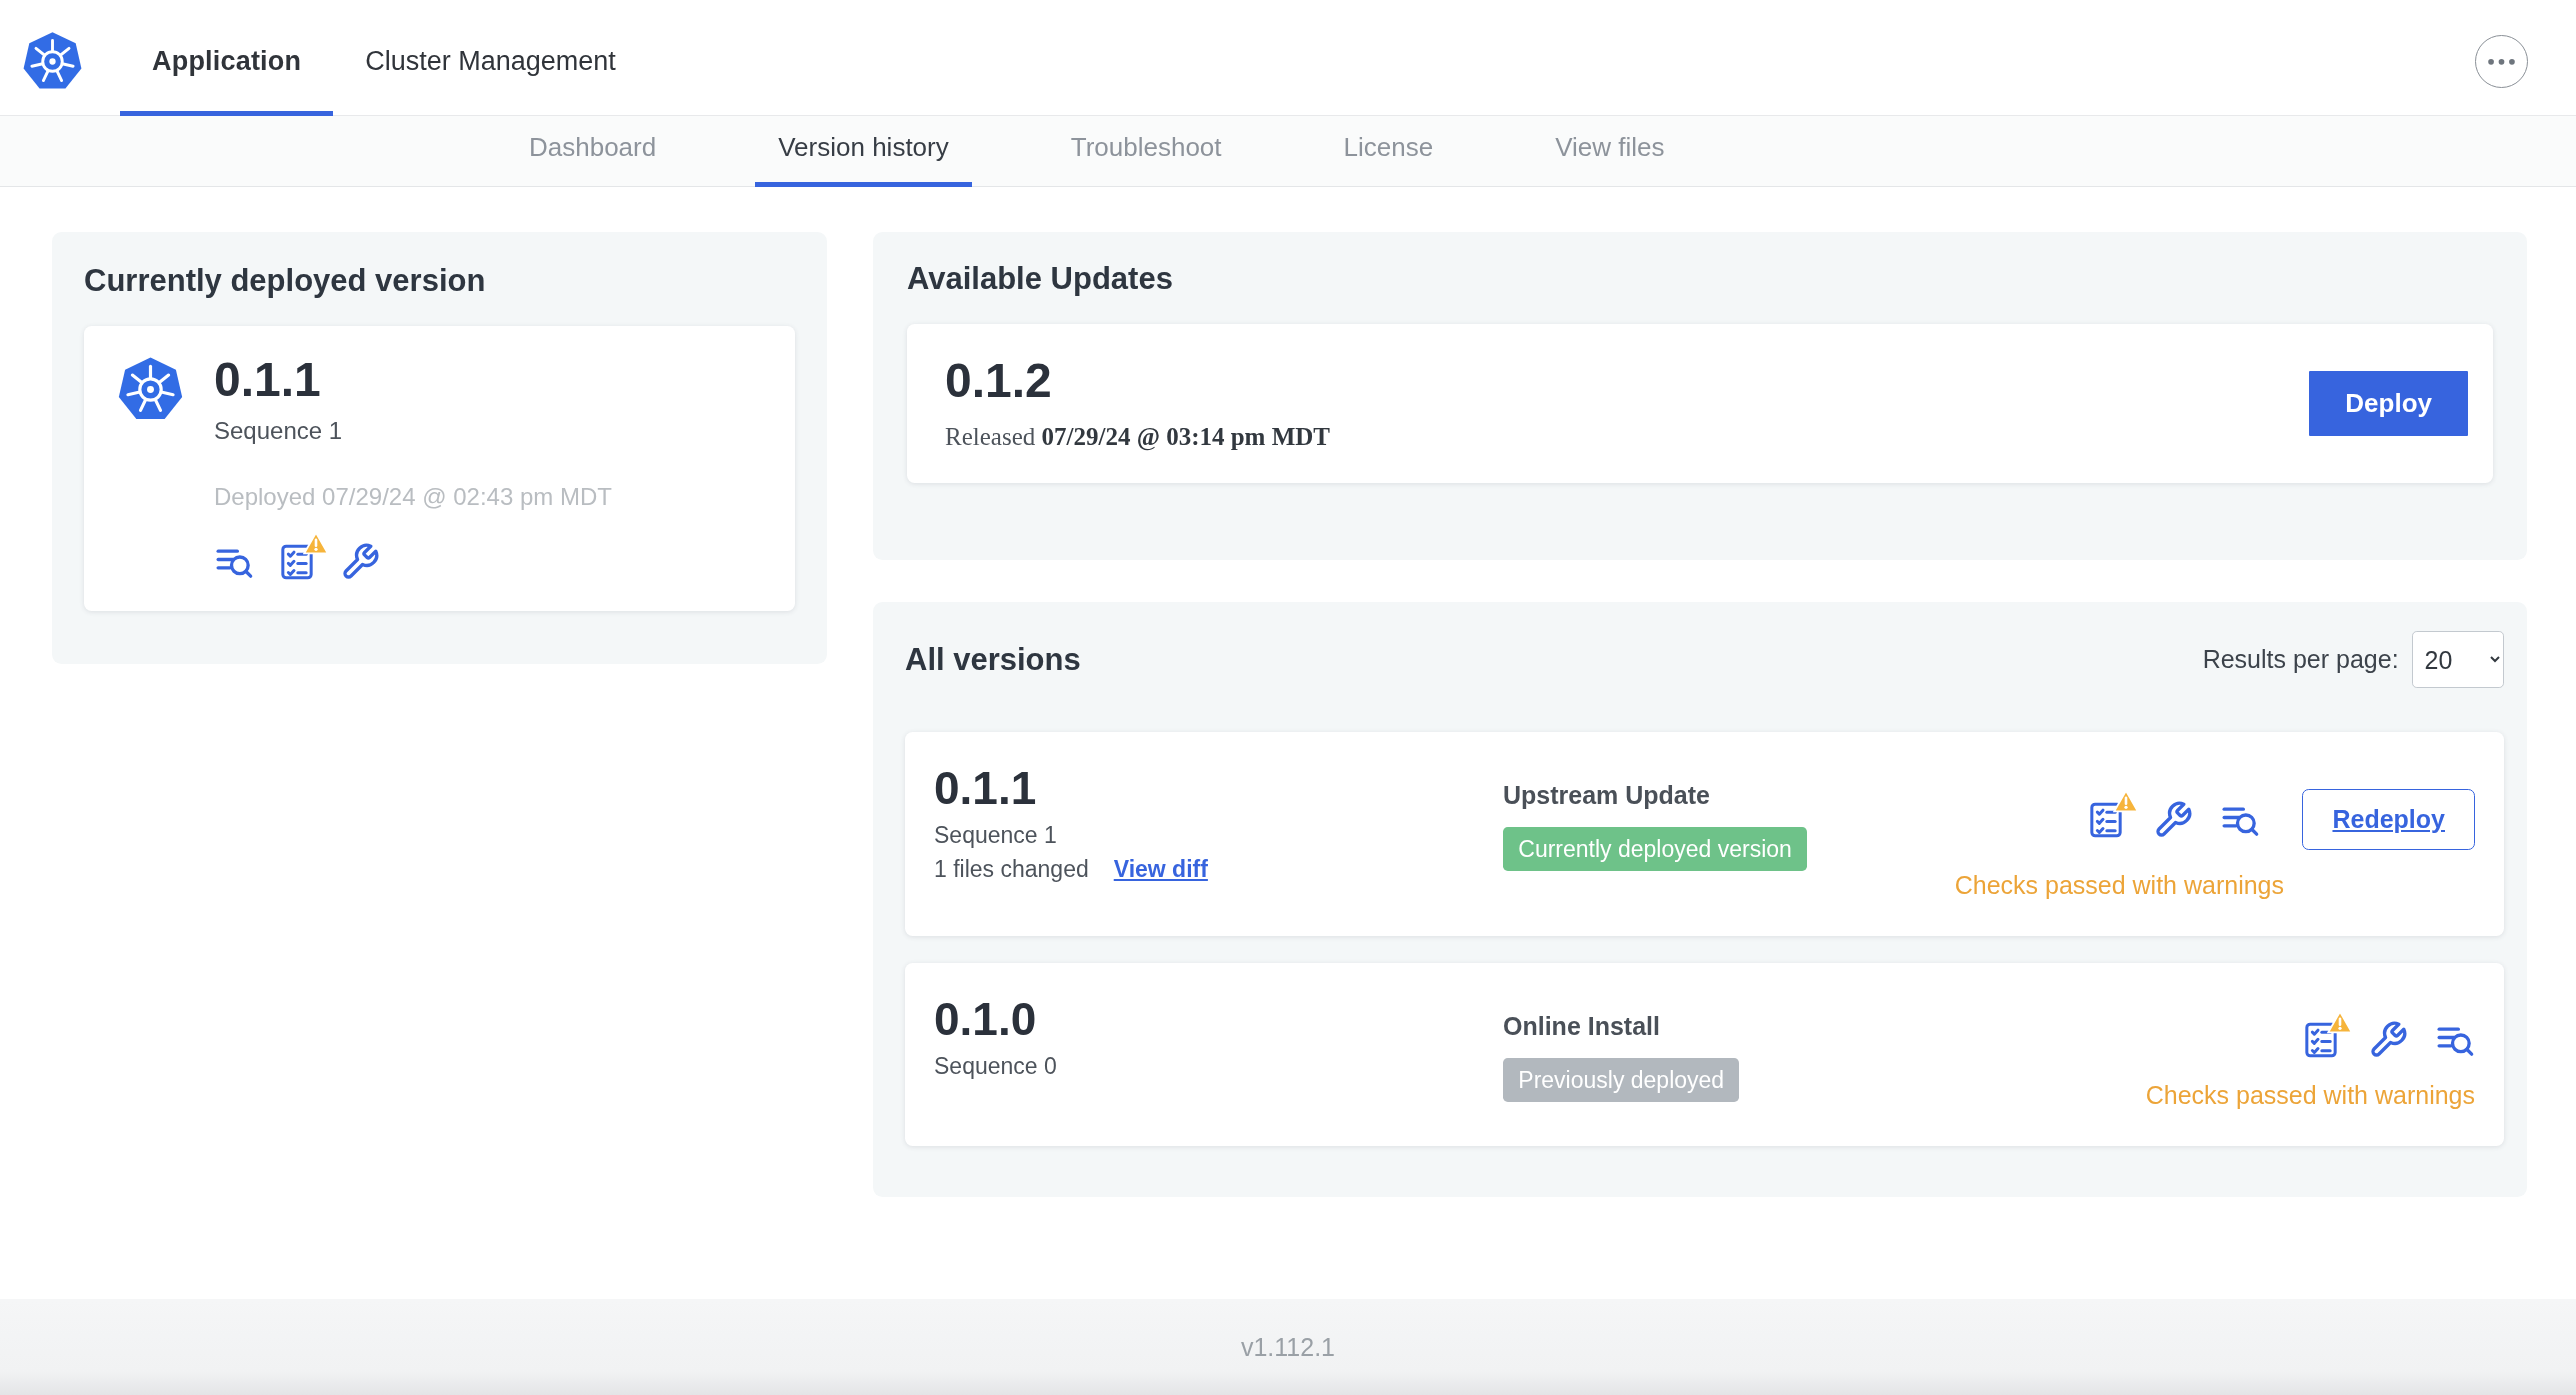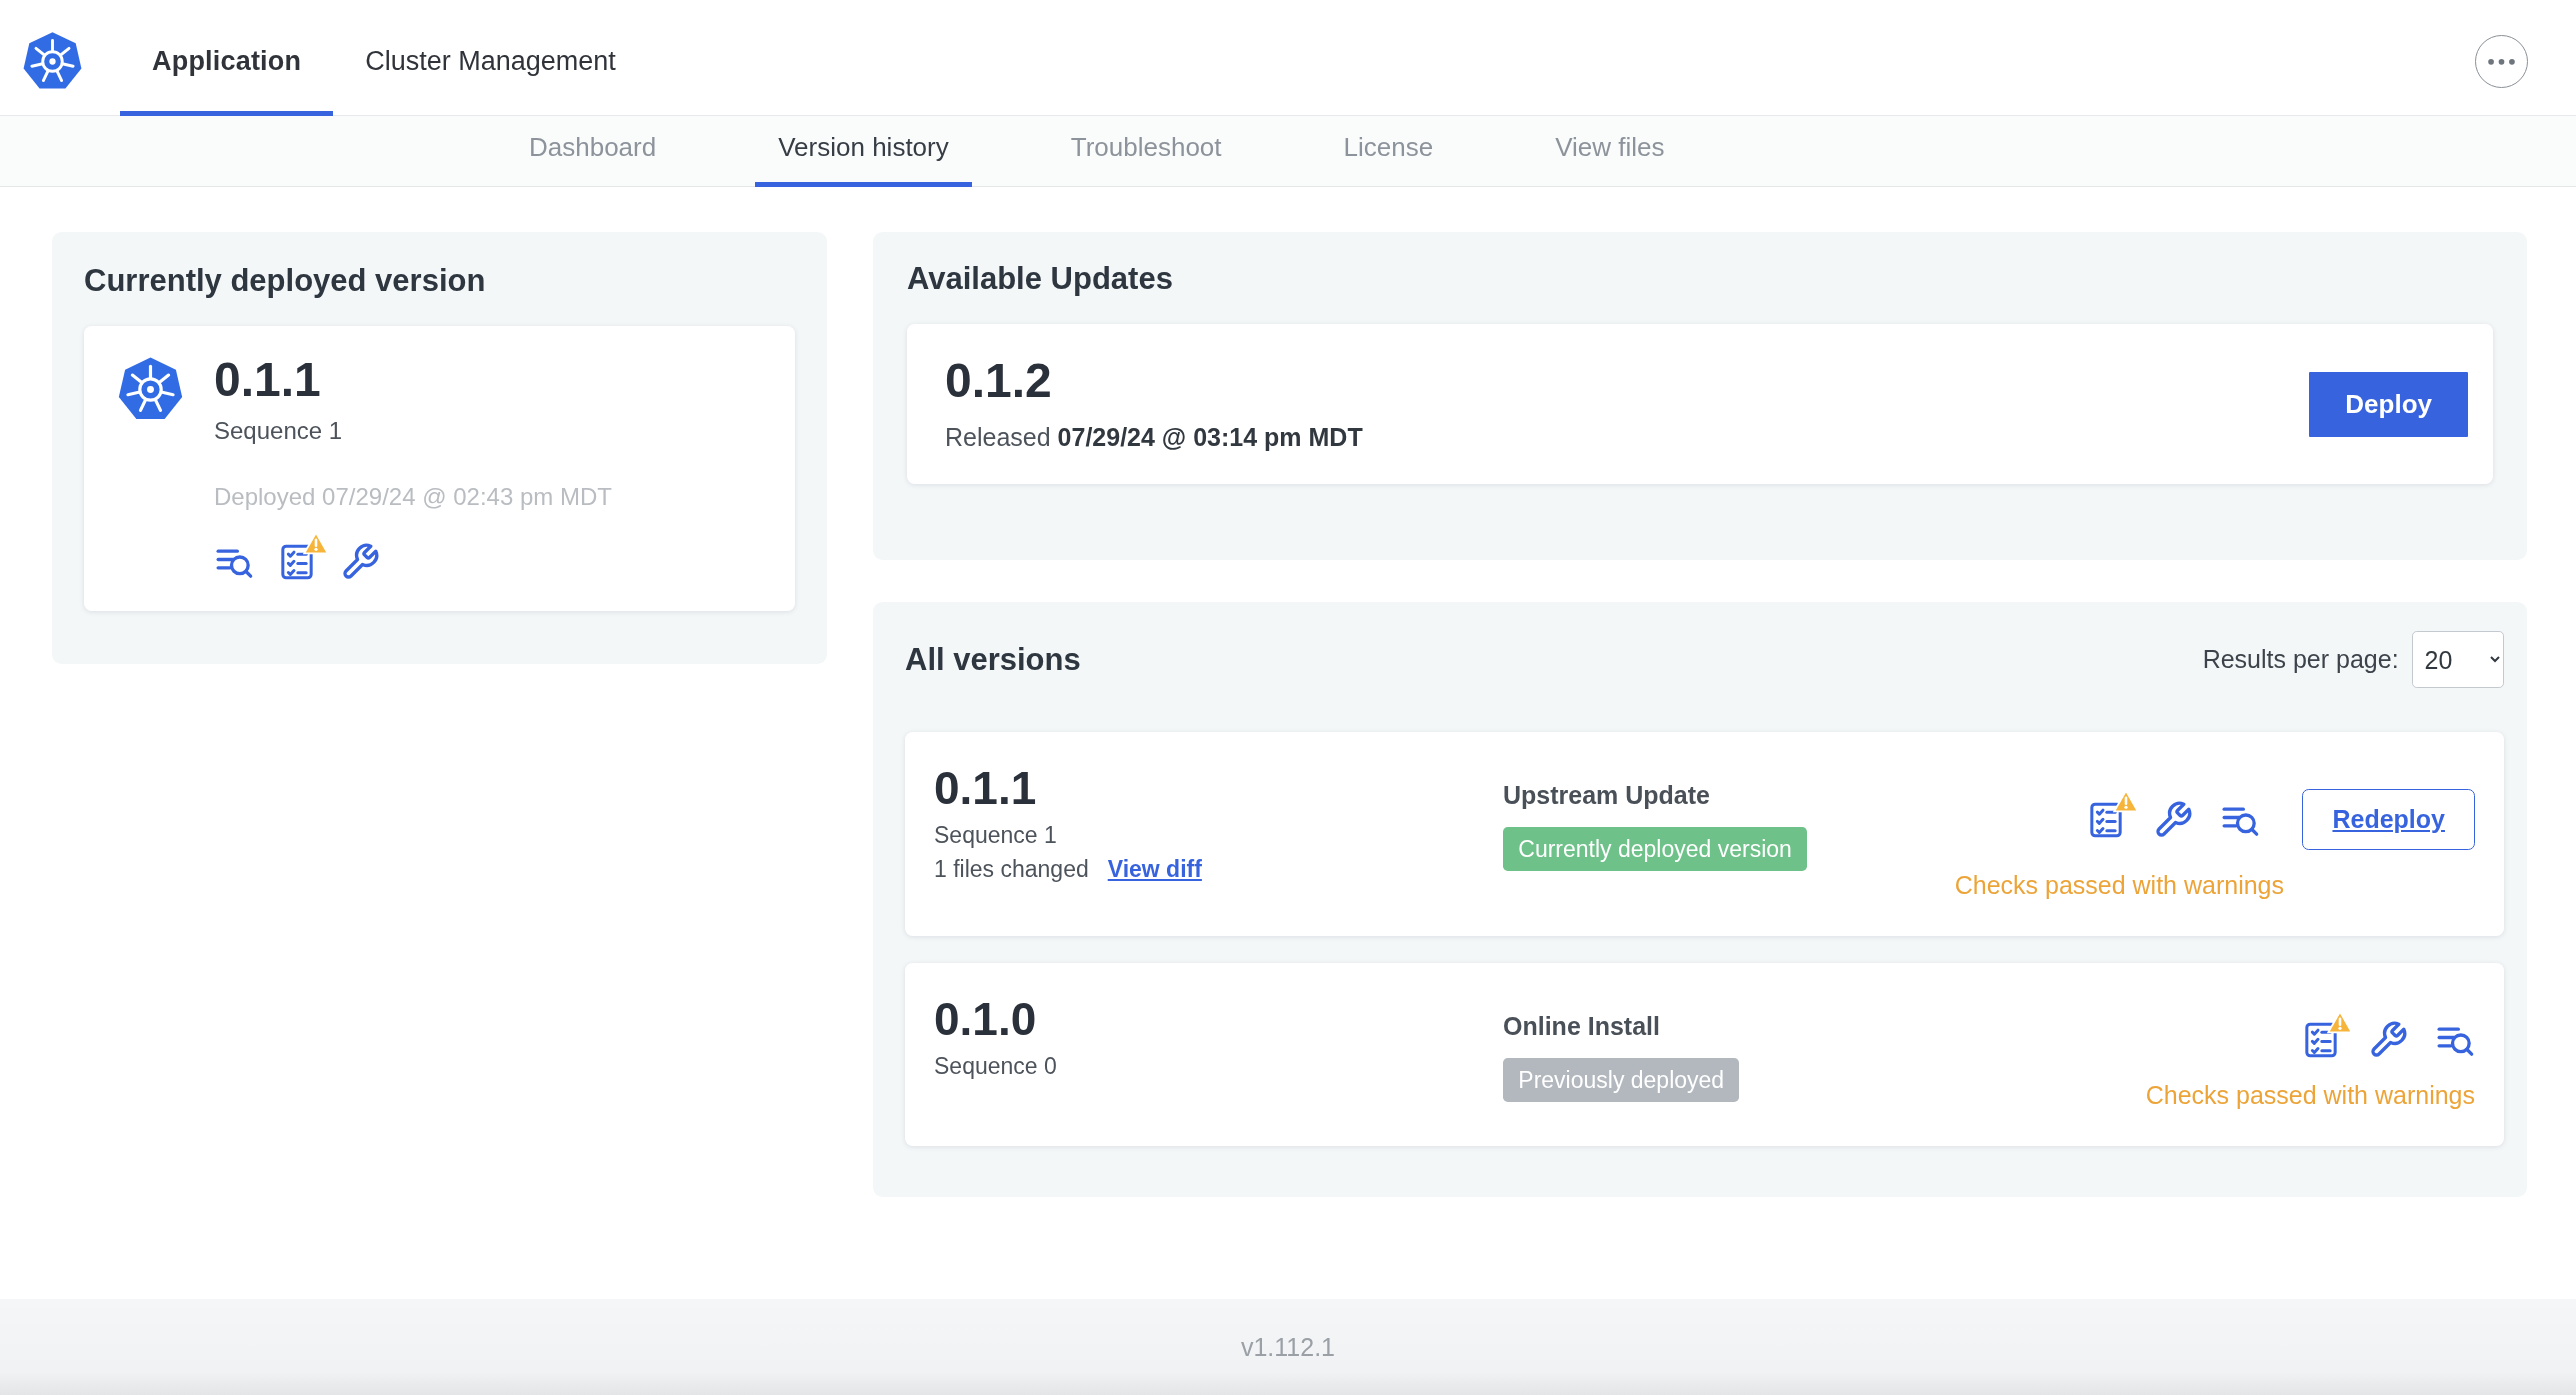--- a/index.html
+++ b/index.html
@@ -74,21 +74,21 @@
   .action-icon > svg.main { width: 100%; height: 100%; display: block; }
   .warn-overlay { position: absolute; top: -10.5px; right: -12.4px; width: 26px; height: 24px; }
   .warn-overlay svg { width: 100%; height: 100%; display: block; }
 
   
   .card-updates { left: 873px; top: 232px; width: 1654px; height: 328px; padding: 29px 34px; }
   .update-inner {
     padding: 32px 25px 32px 38px; display: flex;
     justify-content: space-between; align-items: center;
   }
-  .released { margin-top: 17px; font-size: 25px; color: #4d535b; }
+  .released { margin-top: 17px; font-size: 25px; color: #4d535b; font-family: Liberation Serif, serif; }
   .released b { color: #32383f; font-weight: 700; }
   .btn-primary {
     background: #3764de; color: #fff; font-size: 26px; font-weight: 700;
     border: none; border-radius: 1px; height: 65px; padding: 0 36px;
     cursor: pointer; font-family: inherit;
   }
 
   
   .card-versions { left: 873px; top: 602px; width: 1654px; height: 595px; padding: 29px 23px 34px 32px; }
   .card-head { display: flex; justify-content: space-between; align-items: center; }
@@ -100,21 +100,21 @@
   }
   .version-row {
     margin-top: 44px; background: #fff; border-radius: 7.6px;
     box-shadow: 0 1px 4.8px rgba(50,60,70,.12);
     padding: 32px 29px 36px 29px; display: flex; align-items: flex-start;
   }
   .version-row + .version-row { margin-top: 27px; }
   .row-col1 { width: 569px; flex: none; }
   .row-ver { font-size: 46px; font-weight: 700; color: #2b313b; line-height: 1.05; }
   .row-seq { font-size: 23px; color: #4d535b; margin-top: 9.5px; }
-  .row-files { font-size: 23px; color: #4d535b; margin-top: 7.6px; display: flex; align-items: center; gap: 19px; }
+  .row-files { font-size: 23px; color: #4d535b; margin-top: 7.6px; display: flex; align-items: center; gap: 25px; }
   .view-diff { color: #3764de; font-weight: 700; text-decoration: underline; cursor: pointer; }
   .row-col2 { flex: 1; padding-top: 17px; }
   .row-source { font-size: 25px; font-weight: 700; color: #4a5058; }
   .badge {
     display: inline-block; margin-top: 17px; font-size: 23px; color: #fff;
     padding: 8.6px 15.3px; border-radius: 4.8px; line-height: 1.15;
   }
   .badge-green { background: #6ec289; }
   .badge-gray { background: #b2b8be; }
   .row-col3 { flex: none; margin-left: auto; display: flex; flex-direction: column; align-items: flex-end; padding-top: 25px; }

